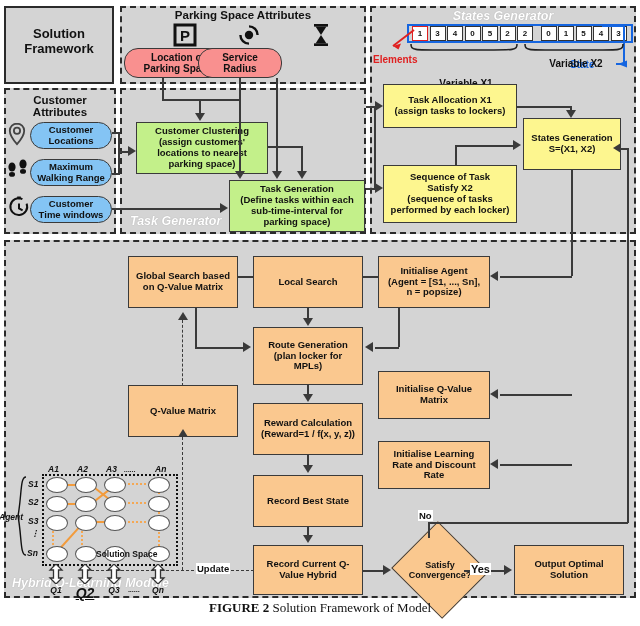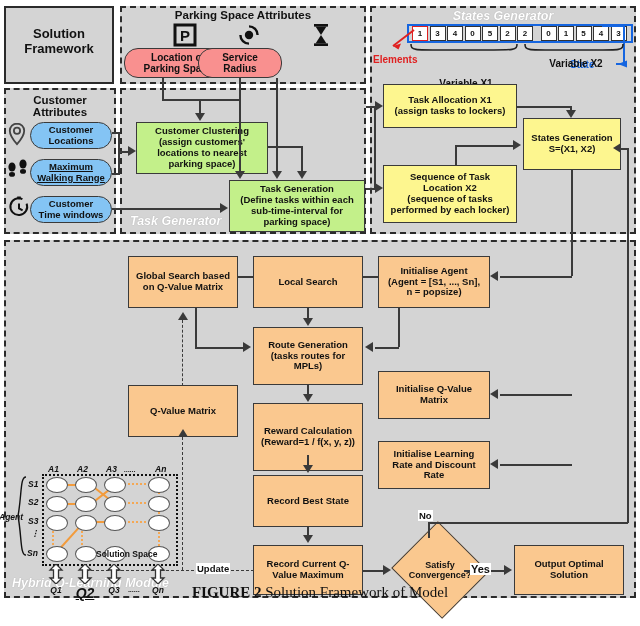--- a/index.html
+++ b/index.html
@@ -158,21 +158,21 @@
       <path d="M11 7.4 L11 12.4 L14.6 14.4" fill="none" stroke="#111" stroke-width="2"></path>
     </svg>
   </div>
 
   <div class="node pill n-blue" style="left:30px;top:122px;width:82px;height:27px;font-size:9.5px;">
     <span>
       <span>Customer</span><br>
       <span>Locations</span>
     </span>
   </div>
-  <div class="node pill n-blue" style="left:30px;top:159px;width:82px;height:27px;font-size:9.5px;text-decoration:underline;">
+  <div class="node pill n-blue" style="left:30px;top:159px;width:82px;height:27px;font-size:9.5px;">
     <span>
       <span>Maximum</span><br>
       <span>Walking Range</span>
     </span>
   </div>
   <div class="node pill n-blue" style="left:30px;top:196px;width:82px;height:27px;font-size:9.5px;">
     <span>
       <span>Customer</span><br>
       <span>Time windows</span>
     </span>
@@ -261,21 +261,21 @@
 
   <div class="node n-yellow" style="left:383px;top:84px;width:134px;height:44px;font-size:9.5px;">
     <span>
       <span>Task Allocation X1</span><br>
       <span>(assign tasks to lockers)</span>
     </span>
   </div>
   <div class="node n-yellow" style="left:383px;top:165px;width:134px;height:58px;font-size:9.5px;">
     <span>
       <span>Sequence of Task</span><br>
-      <span>Location X2</span><br>
+      <span>Satisfy X2</span><br>
       <span>(sequence of tasks</span><br>
       <span>performed by each locker)</span>
     </span>
   </div>
   <div class="node n-yellow" style="left:523px;top:118px;width:98px;height:52px;font-size:9.5px;">
     <span>
       <span>States Generation</span><br>
       <span>S=(X1, X2)</span>
     </span>
   </div>
@@ -306,53 +306,53 @@
   <div class="node n-orange" style="left:378px;top:256px;width:112px;height:52px;font-size:9.5px;">
     <span>
       <span>Initialise Agent</span><br>
       <span>(Agent = [S1, ..., Sn],</span><br>
       <span>n = popsize)</span>
     </span>
   </div>
   <div class="node n-orange" style="left:253px;top:327px;width:110px;height:58px;font-size:9.5px;">
     <span>
       <span>Route Generation</span><br>
-      <span>(tasks routes for</span><br>
+      <span>(plan locker for</span><br>
       <span>MPLs)</span>
     </span>
   </div>
   <div class="node n-orange" style="left:128px;top:385px;width:110px;height:52px;font-size:9.5px;">
     <span>Q-Value Matrix</span>
   </div>
   <div class="node n-orange" style="left:378px;top:371px;width:112px;height:48px;font-size:9.5px;">
     <span>
       <span>Initialise Q-Value</span><br>
       <span>Matrix</span>
     </span>
   </div>
-  <div class="node n-orange" style="left:253px;top:403px;width:110px;height:68px;font-size:9.5px;">
+  <div class="node n-orange" style="left:253px;top:403px;width:110px;height:52px;font-size:9.5px;">
     <span>
       <span>Reward Calculation</span><br>
       <span>(Reward=1 / f(x, y, z))</span>
     </span>
   </div>
   <div class="node n-orange" style="left:378px;top:441px;width:112px;height:48px;font-size:9.5px;">
     <span>
       <span>Initialise Learning</span><br>
       <span>Rate and Discount</span><br>
       <span>Rate</span>
     </span>
   </div>
   <div class="node n-orange" style="left:253px;top:475px;width:110px;height:52px;font-size:9.5px;">
     <span>Record Best State</span>
   </div>
   <div class="node n-orange" style="left:253px;top:545px;width:110px;height:50px;font-size:9.5px;">
     <span>
       <span>Record Current Q-</span><br>
-      <span>Value Maximum</span>
+      <span>Value Hybrid</span>
     </span>
   </div>
 
   <div class="diamond" style="left:392px;top:537px;width:72px;height:66px;margin-left:12px;">
      <div class="dshape"></div>
      <div class="dlabel" style="font-size:9px;">
        <span>
          <span>Satisfy</span><br>
          <span>Convergence?</span>
        </span>
@@ -480,17 +480,17 @@
   <svg class="qarrow" style="left:150px;top:564px;" width="16" height="20">
     <path d="M8 0 L14 6 L10.5 6 L10.5 14 L14 14 L8 20 L2 14 L5.5 14 L5.5 6 L2 6 Z" fill="#fff" stroke="#333" stroke-width="1.3"></path>
   </svg>
 
   <div class="qlbl" style="left:46px;top:585px;width:20px;font-size:8.5px;">Q1</div>
   <div class="qlbl" style="left:75px;top:585px;width:20px;font-size:14px;text-decoration:underline;">Q2</div>
   <div class="qlbl" style="left:104px;top:585px;width:20px;font-size:8.5px;">Q3</div>
   <div class="qlbl" style="left:122px;top:586px;width:24px;font-size:7px;">......</div>
   <div class="qlbl" style="left:148px;top:585px;width:20px;font-size:8.5px;">Qn</div>
 
-  <div class="caption" style="left:0;top:584px;font-size:15px;">
+  <div class="caption" style="left:0;top:600px;font-size:13px;">
     <b>FIGURE 2</b><span> Solution Framework of Model</span>
   </div>
 
 </div>
 
 </body></html>

